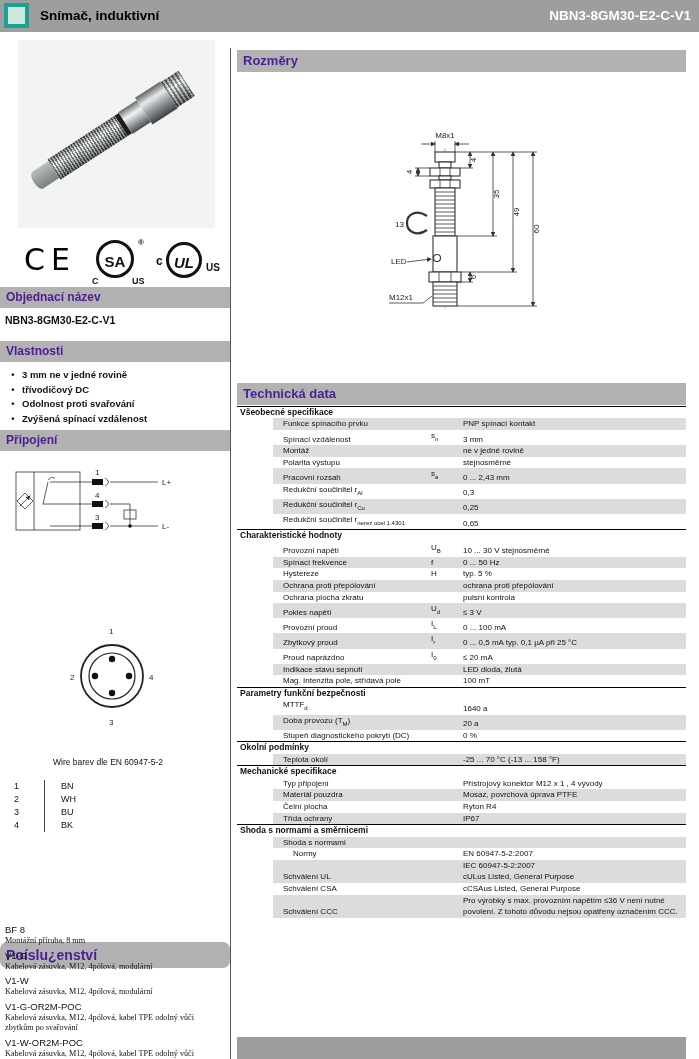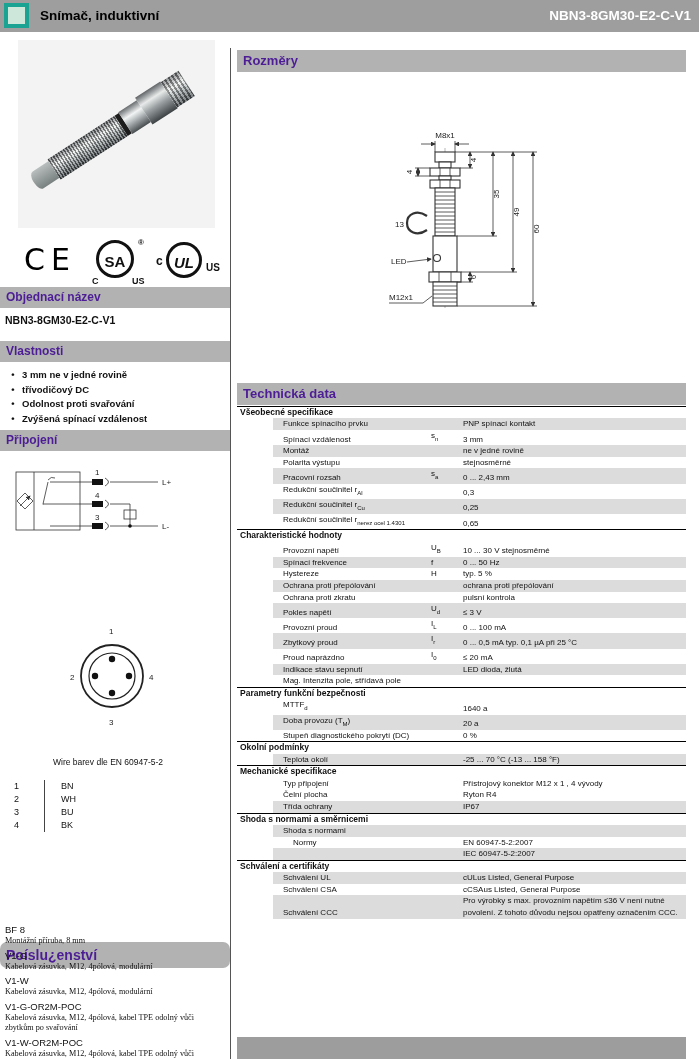--- a/index.html
+++ b/index.html
@@ -377,21 +377,21 @@
       <span class="lbl" data-name="spec-label">Hystereze</span>
       <span class="sym" data-name="spec-symbol">H</span>
       <span class="val" data-name="spec-value">typ. 5  %</span>
     </div>
     <div class="trow shade" data-name="spec-row">
       <span class="lbl" data-name="spec-label">Ochrana proti přepólování</span>
       <span class="sym" data-name="spec-symbol"></span>
       <span class="val" data-name="spec-value">ochrana proti přepólování</span>
     </div>
     <div class="trow" data-name="spec-row">
-      <span class="lbl" data-name="spec-label">Ochrana proti zkratu</span>
+      <span class="lbl" data-name="spec-label">Ochrana plocha zkratu</span>
       <span class="sym" data-name="spec-symbol"></span>
       <span class="val" data-name="spec-value">pulsní kontrola</span>
     </div>
     <div class="trow shade" data-name="spec-row">
       <span class="lbl" data-name="spec-label">Pokles napětí</span>
       <span class="sym" data-name="spec-symbol">U<sub>d</sub></span>
       <span class="val" data-name="spec-value">≤ 3 V</span>
     </div>
     <div class="trow" data-name="spec-row">
       <span class="lbl" data-name="spec-label">Provozní proud</span>
@@ -409,20 +409,21 @@
       <span class="val" data-name="spec-value">≤ 20 mA</span>
     </div>
     <div class="trow shade" data-name="spec-row">
       <span class="lbl" data-name="spec-label">Indikace stavu sepnutí</span>
       <span class="sym" data-name="spec-symbol"></span>
       <span class="val" data-name="spec-value">LED dioda, žlutá</span>
     </div>
     <div class="trow" data-name="spec-row">
       <span class="lbl" data-name="spec-label">Mag. Intenzita pole, střídavá pole</span>
       <span class="sym" data-name="spec-symbol"></span>
+      <span class="val" data-name="spec-value">100 mT</span>
     </div>
     <div class="tsection" data-name="spec-section-header">Parametry funkční bezpečnosti</div>
     <div class="trow" data-name="spec-row">
       <span class="lbl" data-name="spec-label">MTTF<sub>d</sub></span>
       <span class="sym" data-name="spec-symbol"></span>
       <span class="val" data-name="spec-value">1640 a</span>
     </div>
     <div class="trow shade" data-name="spec-row">
       <span class="lbl" data-name="spec-label">Doba provozu (T<sub>M</sub>)</span>
       <span class="sym" data-name="spec-symbol"></span>
@@ -437,20 +438,25 @@
     <div class="trow shade" data-name="spec-row">
       <span class="lbl" data-name="spec-label">Teplota okolí</span>
       <span class="sym" data-name="spec-symbol"></span>
       <span class="val" data-name="spec-value">-25 ... 70 °C (-13 ... 158 °F)</span>
     </div>
     <div class="tsection" data-name="spec-section-header">Mechanické specifikace</div>
     <div class="trow" data-name="spec-row">
       <span class="lbl" data-name="spec-label">Typ připojení</span>
       <span class="sym" data-name="spec-symbol"></span>
       <span class="val" data-name="spec-value">Přístrojový konektor M12 x 1 , 4 vývody</span>
+    </div>
+    <div class="trow shade" data-name="spec-row">
+      <span class="lbl" data-name="spec-label">Materiál pouzdra</span>
+      <span class="sym" data-name="spec-symbol"></span>
+      <span class="val" data-name="spec-value">Mosaz, povrchová úprava PTFE</span>
     </div>
     <div class="trow" data-name="spec-row">
       <span class="lbl" data-name="spec-label">Čelní plocha</span>
       <span class="sym" data-name="spec-symbol"></span>
       <span class="val" data-name="spec-value">Ryton R4</span>
     </div>
     <div class="trow shade" data-name="spec-row">
       <span class="lbl" data-name="spec-label">Třída ochrany</span>
       <span class="sym" data-name="spec-symbol"></span>
       <span class="val" data-name="spec-value">IP67</span>
@@ -464,21 +470,20 @@
     <div class="trow indent2" data-name="spec-row">
       <span class="lbl" data-name="spec-label">Normy</span>
       <span class="sym" data-name="spec-symbol"></span>
       <span class="val" data-name="spec-value">EN 60947-5-2:2007</span>
     </div>
     <div class="trow shade indent2" data-name="spec-row">
       <span class="lbl" data-name="spec-label"></span>
       <span class="sym" data-name="spec-symbol"></span>
       <span class="val" data-name="spec-value">IEC 60947-5-2:2007</span>
     </div>
-    <div class="tsection" data-name="spec-section-header">Schválení a certifikáty</div>
     <div class="trow shade" data-name="spec-row">
       <span class="lbl" data-name="spec-label">Schválení UL</span>
       <span class="sym" data-name="spec-symbol"></span>
       <span class="val" data-name="spec-value">cULus Listed, General Purpose</span>
     </div>
     <div class="trow" data-name="spec-row">
       <span class="lbl" data-name="spec-label">Schválení CSA</span>
       <span class="sym" data-name="spec-symbol"></span>
       <span class="val" data-name="spec-value">cCSAus Listed, General Purpose</span>
     </div>

